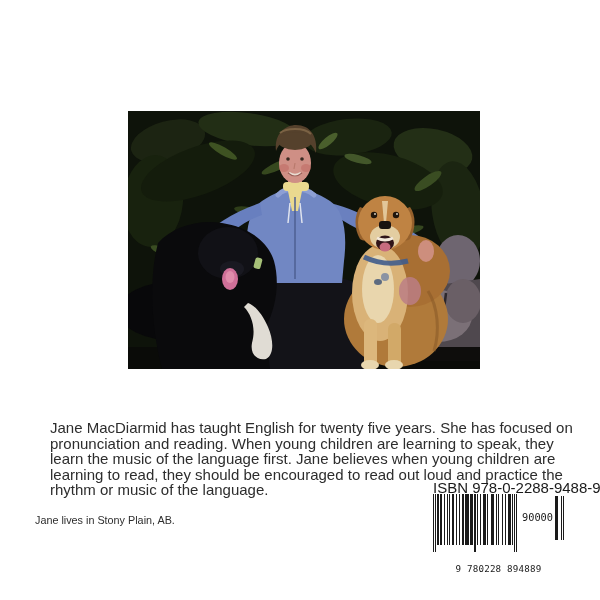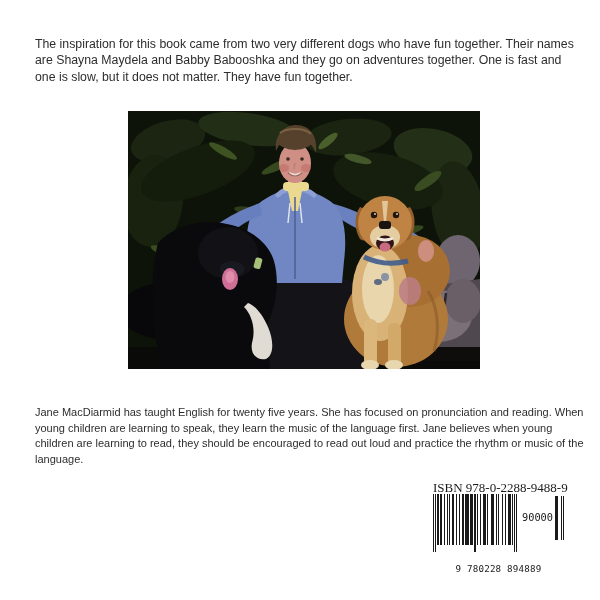--- a/index.html
+++ b/index.html
@@ -7,52 +7,51 @@
     position:relative; width:600px; height:600px; background:#ffffff;
     font-family:"Liberation Sans", sans-serif; overflow:hidden;
   }
   .top-para {
     position:absolute; left:35px; top:36px; width:544px;
     font-size:12.3px; line-height:16.45px; color:#2d2d2d; margin:0;
   }
   .photo-frame { position:absolute; left:128px; top:111px; width:352px; height:258px; }
   .photo-frame svg { display:block; width:352px; height:258px; }
   .bio-block { position:absolute; left:35px; top:405px; width:556px; color:#2d2d2d; }
-  .bio-text { margin:0; font-size:11px; line-height:15.6px; }
+  .bio-text { margin:15px; font-size:15px; line-height:15.6px; }
   .bio-loc { margin:9px 0 0 0; font-size:10.8px; line-height:15.6px; }
 
   .logo-block { position:absolute; left:18px; top:504px; width:150px; height:85px; }
   .logo-block svg { position:absolute; left:0; top:0; width:150px; height:85px; }
   .wordmark {
     position:absolute; left:14px; top:30px; font-size:25px; font-weight:bold;
     letter-spacing:-0.5px; color:#2b2629; transform:scaleX(0.82); transform-origin:0 0;
     white-space:nowrap;
   }
 
   .barcode-block { position:absolute; left:433px; top:482px; width:131px; color:#1a1a1a; }
   .isbn-line {
-    font-family:Liberation Serif, serif; font-size:13px; line-height:11px;
+    font-family:Liberation Sans, sans-serif; font-size:15px; line-height:11px;
     white-space:nowrap; text-align:right; width:131px;
   }
   .bars-row { display:flex; align-items:flex-start; margin-top:1px; height:58px; }
   .ean13 { width:84px; height:58px; display:block; }
   .supp { margin-left:5px; width:42px; display:flex; flex-direction:row; align-items:center; }
   .supp-num { font-family:"DejaVu Sans Mono", monospace; font-size:10.3px; line-height:10px; }
   .ean5 { width:38px; height:44px; display:block; margin-top:2px; }
   .ean-num {
     font-family:"DejaVu Sans Mono", monospace; font-size:9.2px; line-height:10px;
     margin-top:12px; letter-spacing:0.2px; white-space:nowrap;text-align:center;
   }
 </style>
 </head>
 <body>
 
 <div class="page">
 
-  <p class="top-para">The inspiration for this book came from two very different dogs who have fun together. Their names are Shayna Maydela and Babby Babooshka and they go on adventures together. One is fast and one is slow, but it does not matter. They have fun together.</p>
 
   <div class="photo-frame">
     <svg viewBox="0 0 352 258" xmlns="http://www.w3.org/2000/svg">
 
       <g>
         <rect x="0" y="0" width="352" height="258" fill="#0e130a"></rect>
         <ellipse cx="40" cy="30" rx="38" ry="20" fill="#1c2412" transform="rotate(-15 40 30)"></ellipse>
         <ellipse cx="120" cy="18" rx="50" ry="16" fill="#222e15" transform="rotate(8 120 18)"></ellipse>
         <ellipse cx="220" cy="26" rx="44" ry="18" fill="#1a2410" transform="rotate(-6 220 26)"></ellipse>
         <ellipse cx="305" cy="40" rx="40" ry="22" fill="#232f16" transform="rotate(12 305 40)"></ellipse>
@@ -147,20 +146,21 @@
         <ellipse cx="250" cy="171" rx="4" ry="3" fill="#5d6b80"></ellipse>
         <ellipse cx="282" cy="180" rx="11" ry="14" fill="#bb7e85" opacity="0.85"></ellipse>
       </g>
 
       <ellipse cx="298" cy="140" rx="8" ry="11" fill="#cd8e7d"></ellipse>
     </svg>
   </div>
 
   <div class="bio-block">
     <p class="bio-text">Jane MacDiarmid has taught English for twenty five years. She has focused on pronunciation and reading. When young children are learning to speak, they learn the music of the language first. Jane believes when young children are learning to read, they should be encouraged to read out loud and practice the rhythm or music of the language.</p>
+    <p class="bio-loc">Jane lives in Stony Plain, AB.</p>
   </div>
 
 
   <div class="barcode-block">
     <div class="isbn-line">ISBN 978-0-2288-9488-9</div>
     <div class="bars-row">
       <svg id="ean13-bars" class="ean13" shape-rendering="crispEdges" xmlns="http://www.w3.org/2000/svg" viewBox="0 0 95 58" preserveAspectRatio="none">
           <rect x="0" y="0" width="1" height="58" fill="#1a1a1a"></rect>
           <rect x="2" y="0" width="1" height="58" fill="#1a1a1a"></rect>
           <rect x="4" y="0" width="3" height="51" fill="#1a1a1a"></rect>

